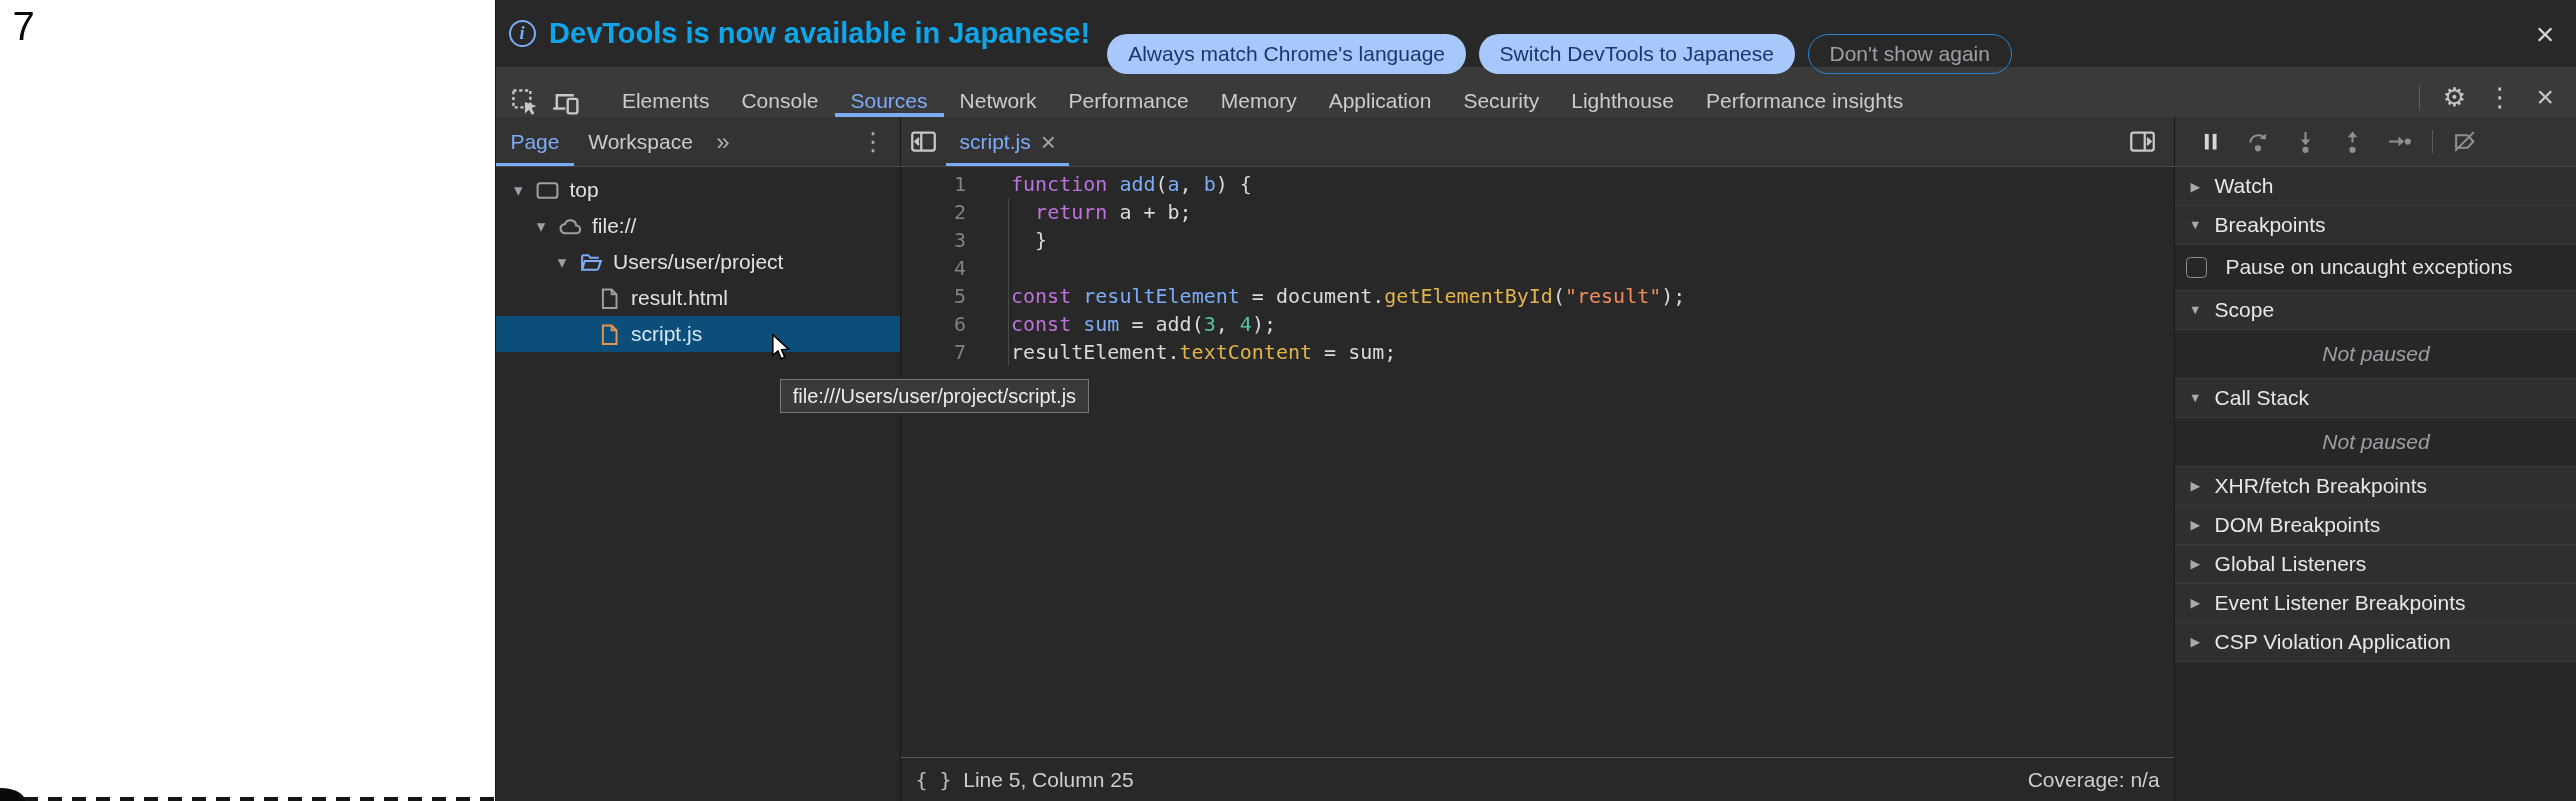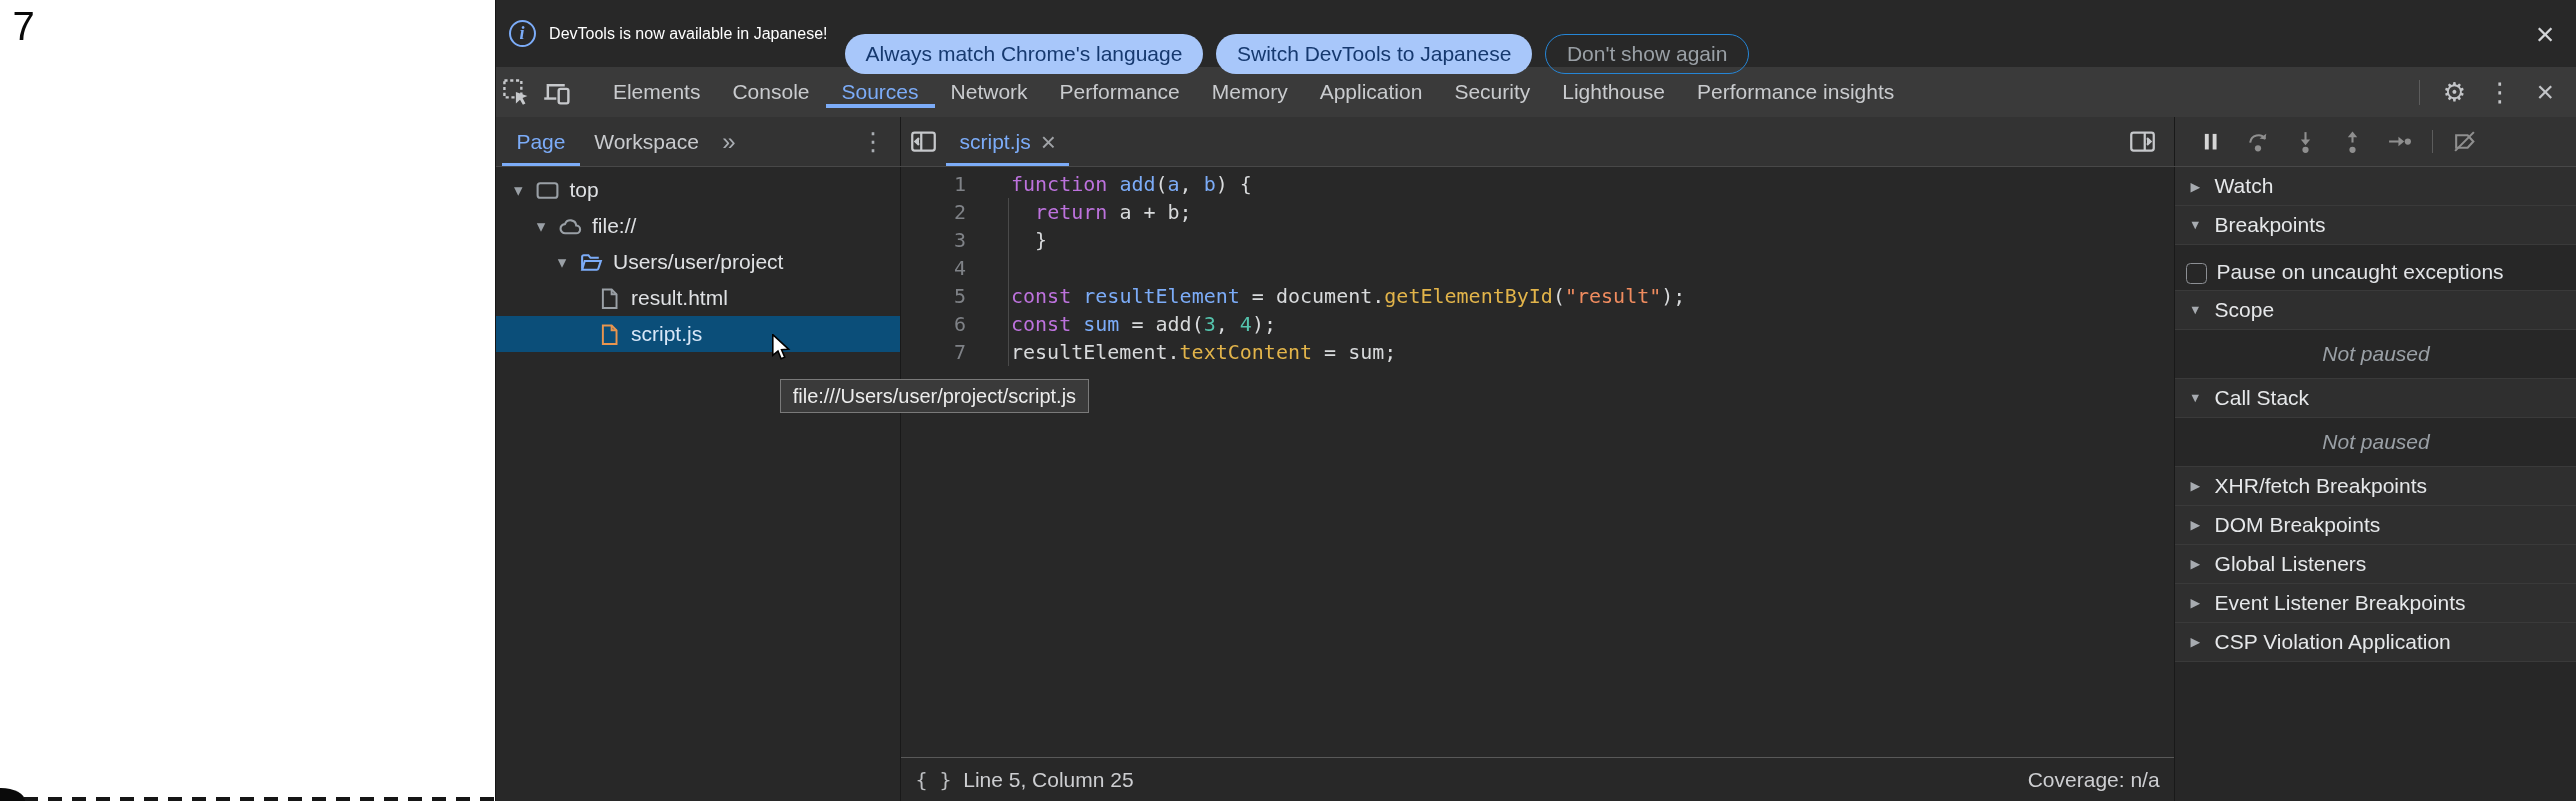--- a/index.html
+++ b/index.html
@@ -20,42 +20,42 @@
     border-top-right-radius:100% 100%;}
 
   #devtools{position:absolute;left:495px;top:0;width:2081px;height:801px;background:#282828;
     border-left:0.9px solid #161616;color:#d6d8da;font-size:21px;}
 
   
   .banner{height:67px;display:flex;align-items:center;gap:13.5px;padding:0 21.6px 0 12.6px;background:#282828;}
   .info-icon{width:27px;height:27px;border-radius:50%;border:2.7px solid var(--accent);color:var(--accent);
     display:flex;align-items:center;justify-content:center;flex:none;
     font:italic 700 18px "Liberation Serif",serif;}
-  .banner-msg{color:#ffffff;font-size:16px;margin-right:3.6px;white-space:nowrap;}
+  .banner-msg{color:#0ea5e9;font-size:29px;margin-right:3.6px;white-space:nowrap;font-weight:bold;}
   .pill{height:40px;border-radius:20px;background:var(--pill_bg);color:var(--pill_text);
     font-size:21px;padding:0 21px;border:none;display:flex;align-items:center;white-space:nowrap;
     font-family:"Liberation Sans",sans-serif;margin-top:40px;}
   .pill.outlined{background:transparent;color:#9aa0a6;border:1.8px solid var(--outline_border);}
   .banner-close{margin-left:auto;color:#d2d4d7;font-size:32px;line-height:1;background:none;border:none;}
 
   
-  .tabbar{height:50px;background:#3a3a3a;display:flex;align-items:center;}
+  .tabbar{height:50px;background:#3a3a3a;display:flex;align-items:flex-end;padding-left:9px;}
   .tool-icon{width:41px;display:flex;align-items:center;justify-content:center;flex:none;}
   .vdiv{width:0.9px;background:#5c5c5c;margin:12.6px 9px;flex:none;}
   .main-tab{padding:0 16px;display:flex;align-items:center;gap:9px;color:#c9cbce;
     border-bottom:4.5px solid transparent;padding-top:4.5px;white-space:nowrap;}
   .main-tab.active{color:var(--accent);border-bottom-color:var(--accent);}
   .tabbar-right{margin-left:auto;display:flex;align-items:center;gap:5.4px;padding-right:10.8px;}
   .tb-btn{width:40px;height:40px;display:flex;align-items:center;justify-content:center;
     color:#c3c5c8;background:none;border:none;font-size:26px;}
 
   
   .toolbar-row{height:50px;display:grid;grid-template-columns:404px 1275px 402px;background:#333;
     border-bottom:0.9px solid #484848;}
-  .nav-toolbar{display:flex;align-items:stretch;padding-left:6px;}
+  .nav-toolbar{display:flex;align-items:stretch;padding-left:0;}
   .nav-tab{padding:0 14.4px;display:flex;align-items:center;color:#c9cbce;border-bottom:3.6px solid transparent;padding-top:3.6px;}
   .nav-tab.active{color:var(--accent);border-bottom-color:var(--accent);}
   .chev{color:#a9adb2;font-size:24px;padding:0 9px;display:flex;align-items:center;background:none;border:none;}
   .kebab{margin-left:auto;color:#a9adb2;font-size:25px;padding:0 14.4px;display:flex;align-items:center;background:none;border:none;}
   .editor-strip{display:flex;align-items:stretch;border-left:0.9px solid #191919;border-right:0.9px solid #191919;}
   .toggle-btn{width:45px;display:flex;align-items:center;justify-content:center;background:none;border:none;flex:none;}
   .editor-tab{display:flex;align-items:center;gap:10px;padding:0 13.5px;color:var(--accent);
     border-bottom:3.6px solid var(--accent);padding-top:3.6px;}
   .tab-close{color:#a0a3a7;font-size:26px;line-height:1;background:none;border:none;}
   .toggle-right{margin-left:auto;margin-right:9px;}
@@ -85,21 +85,21 @@
   .status-bar{height:44px;border-top:0.9px solid #595959;display:flex;align-items:center;
     padding:0 14.4px;color:#cdced1;font-size:21px;gap:11.7px;}
   .braces-btn{font:20px "DejaVu Sans Mono",monospace;color:#bdbfc2;background:none;border:none;}
   .coverage{margin-left:auto;}
 
   .sidebar{display:flex;flex-direction:column;background:#272727;font-size:21px;}
   .sb-header{height:39px;display:flex;align-items:center;gap:11.7px;padding-left:12.6px;background:#2f2f2f;
     border-bottom:0.9px solid #3a3a3a;color:#e6e8ea;flex:none;white-space:nowrap;}
   .sb-arrow{width:15.3px;font-size:12.6px;color:#a7abb0;text-align:center;flex:none;}
   .sb-content{background:#272727;border-bottom:0.9px solid #3a3a3a;flex:none;padding:5.4px 0;}
-  .cb-row{height:34px;display:flex;align-items:flex-end;gap:9px;padding-left:10.8px;color:#e2e4e7;}
+  .cb-row{height:34px;display:flex;align-items:center;gap:18px;padding-left:10.8px;color:#e2e4e7;}
   .checkbox{width:21.6px;height:21.6px;border:1.8px solid #8c8f94;border-radius:4.5px;background:transparent;flex:none;}
   .paused{height:49px;display:flex;align-items:center;justify-content:center;color:#9aa0a6;font-style:italic;
     background:#272727;border-bottom:0.9px solid #3a3a3a;flex:none;}
   .sb-fill{flex:1;background:#272727;}
 
   
   .tooltip{position:absolute;left:276px;top:379px;height:34px;display:flex;align-items:center;
     padding:0 11.7px;background:#3a3a3a;border:0.9px solid #7a7a7a;color:#ececec;font-size:20px;
     z-index:9;white-space:nowrap;margin-left:8px;}
   .cursor{position:absolute;left:275px;top:334px;z-index:10;}

